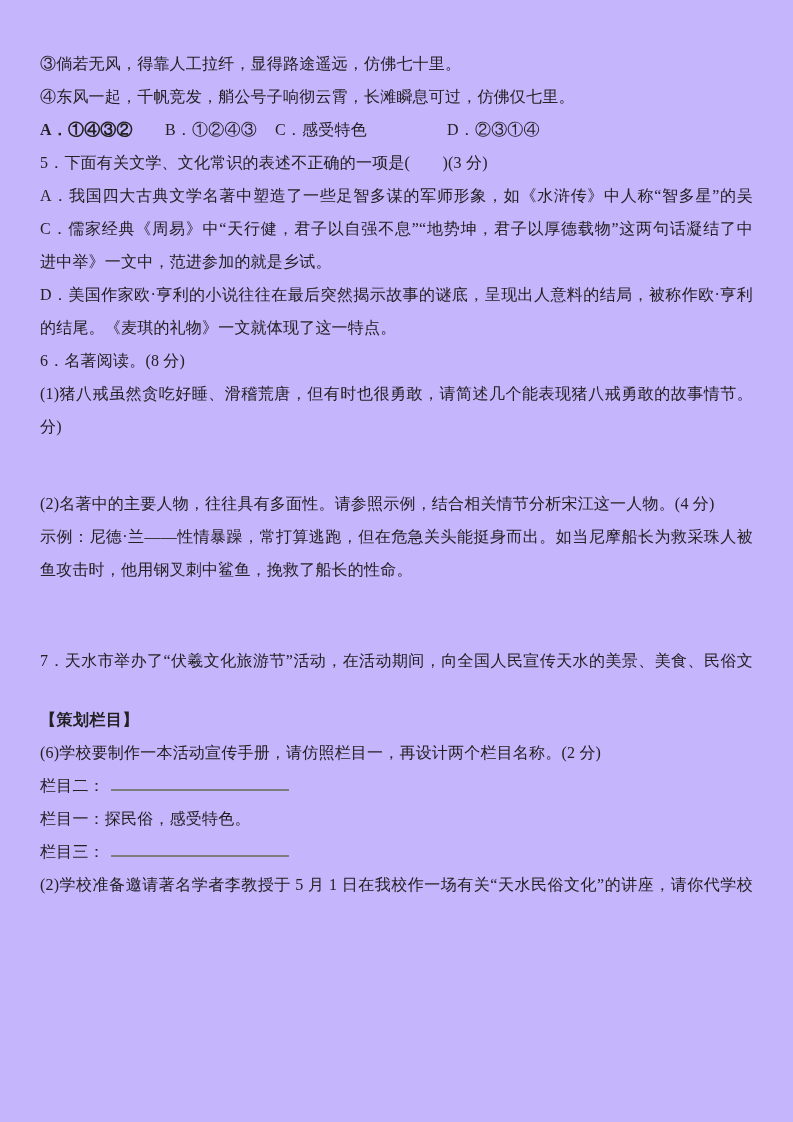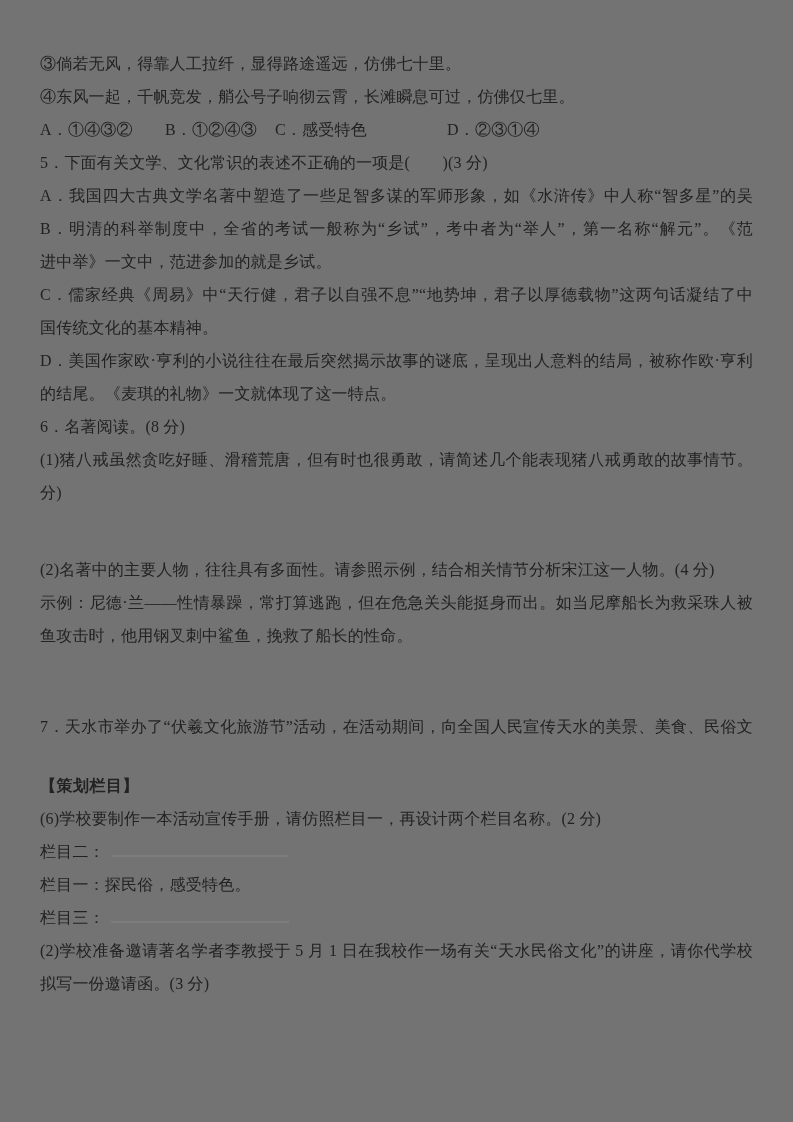--- a/index.html
+++ b/index.html
@@ -4,21 +4,21 @@
 <style>
   html, body {
     margin: 0;
     padding: 0;
     background: #ffffff;
   }
   .page {
     position: relative;
     width: 793px;
     height: 1122px;
-    background: #737373;
+    background: #c4b5fd;
     box-sizing: border-box;
     padding: 47px 40px 0 40px;
     overflow: hidden;
     font-family: "Liberation Serif", "DejaVu Serif", serif;
     color: #222222;
   }
   .doc-lines { width: 713px; }
   .line {
     height: 33px;
     line-height: 33px;
@@ -32,21 +32,21 @@
     text-align: justify;
     text-align-last: justify;
   }
   .line.bold span {
     font-weight: bold;
     font-family: Liberation Sans, sans-serif;
     letter-spacing: 0.5px;
   }
   .options-row { display: flex; }
   .opt { display: inline-block; }
-  .opt-0 { width: 125px; }
+  .opt-0 { width: 125px; font-weight: bold; }
   .opt-1 { width: 110px; }
   .opt-2 { width: 172px; }
   .opt-3 { width: auto; }
   .blank-line {
     display: inline-block;
     width: 178px;
     height: 14px;
     margin-left: 6px;
     border-bottom: 2px solid #7d7d7d;
     vertical-align: baseline;
@@ -64,37 +64,34 @@
       <div class="line"><span>③倘若无风，得靠人工拉纤，显得路途遥远，仿佛七十里。</span></div>
       <div class="line"><span>④东风一起，千帆竞发，艄公号子响彻云霄，长滩瞬息可过，仿佛仅七里。</span></div>
       <div class="line options-row">
         <span class="opt opt-0">A．①④③②</span>
         <span class="opt opt-1">B．①②④③</span>
         <span class="opt opt-2">C．感受特色</span>
         <span class="opt opt-3">D．②③①④</span>
       </div>
       <div class="line"><span>5．下面有关文学、文化常识的表述不正确的一项是(　　)(3 分)</span></div>
       <div class="line fill"><span>A．我国四大古典文学名著中塑造了一些足智多谋的军师形象，如《水浒传》中人称“智多星”的吴用、</span></div>
-      <div class="line fill"><span>B．明清的科举制度中，全省的考试一般称为“乡试”，考中者为“举人”，第一名称“解元”。《范</span></div>
+      <div class="line fill"><span>C．儒家经典《周易》中“天行健，君子以自强不息”“地势坤，君子以厚德载物”这两句话凝结了中</span></div>
       <div class="line"><span>进中举》一文中，范进参加的就是乡试。</span></div>
-      <div class="line fill"><span>C．儒家经典《周易》中“天行健，君子以自强不息”“地势坤，君子以厚德载物”这两句话凝结了中</span></div>
-      <div class="line"><span>国传统文化的基本精神。</span></div>
       <div class="line fill"><span>D．美国作家欧·亨利的小说往往在最后突然揭示故事的谜底，呈现出人意料的结局，被称作欧·亨利式</span></div>
       <div class="line"><span>的结尾。《麦琪的礼物》一文就体现了这一特点。</span></div>
       <div class="line"><span>6．名著阅读。(8 分)</span></div>
       <div class="line fill"><span>(1)猪八戒虽然贪吃好睡、滑稽荒唐，但有时也很勇敢，请简述几个能表现猪八戒勇敢的故事情节。(4</span></div>
       <div class="line"><span>分)</span></div>
       <div class="spacer sp-answer-medium"></div>
       <div class="line"><span>(2)名著中的主要人物，往往具有多面性。请参照示例，结合相关情节分析宋江这一人物。(4 分)</span></div>
       <div class="line fill"><span>示例：尼德·兰——性情暴躁，常打算逃跑，但在危急关头能挺身而出。如当尼摩船长为救采珠人被鲨</span></div>
       <div class="line"><span>鱼攻击时，他用钢叉刺中鲨鱼，挽救了船长的性命。</span></div>
       <div class="spacer sp-answer-large"></div>
       <div class="line fill"><span>7．天水市举办了“伏羲文化旅游节”活动，在活动期间，向全国人民宣传天水的美景、美食、民俗文</span></div>
       <div class="spacer sp-section-small"></div>
       <div class="line bold"><span>【策划栏目】</span></div>
       <div class="line"><span>(6)学校要制作一本活动宣传手册，请仿照栏目一，再设计两个栏目名称。(2 分)</span></div>
       <div class="line"><span>栏目二：</span><span class="blank-line"></span></div>
       <div class="line"><span>栏目一：探民俗，感受特色。</span></div>
       <div class="line"><span>栏目三：</span><span class="blank-line"></span></div>
       <div class="line fill"><span>(2)学校准备邀请著名学者李教授于 5 月 1 日在我校作一场有关“天水民俗文化”的讲座，请你代学校</span></div>
-      <div class="line"><span>拟写一份邀请函。(3 分)</span></div>
     </div>
 </div>
 
 </body></html>

